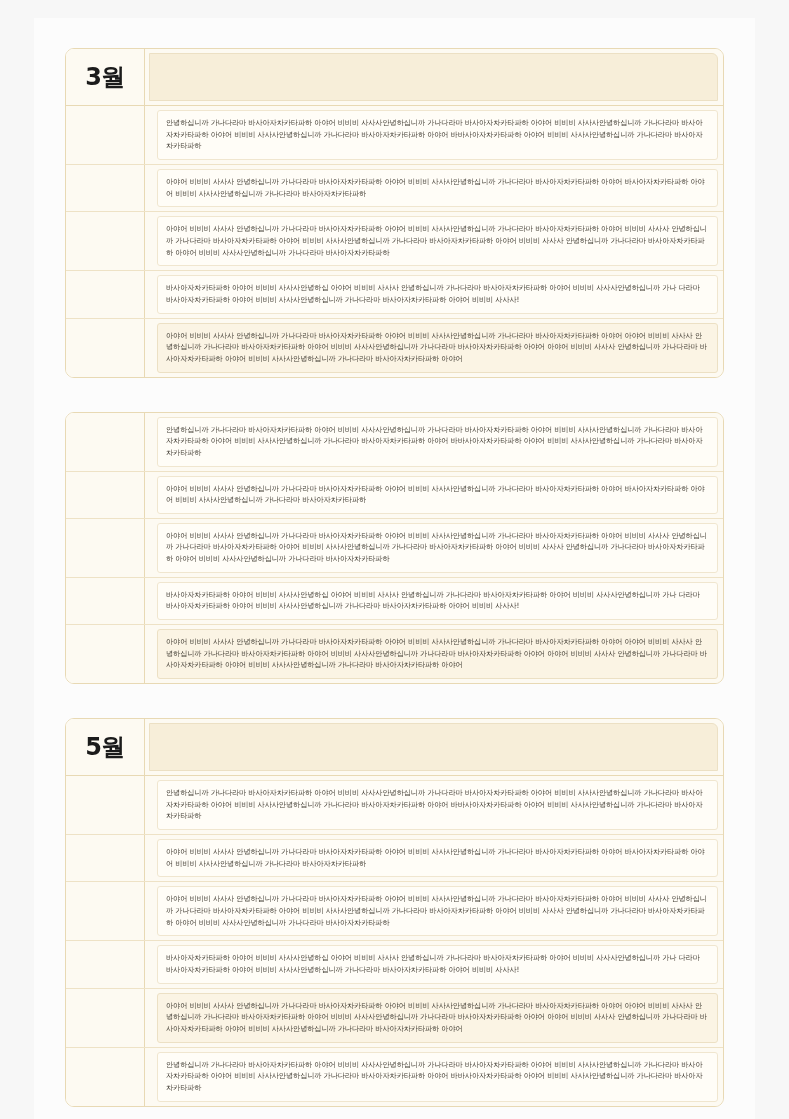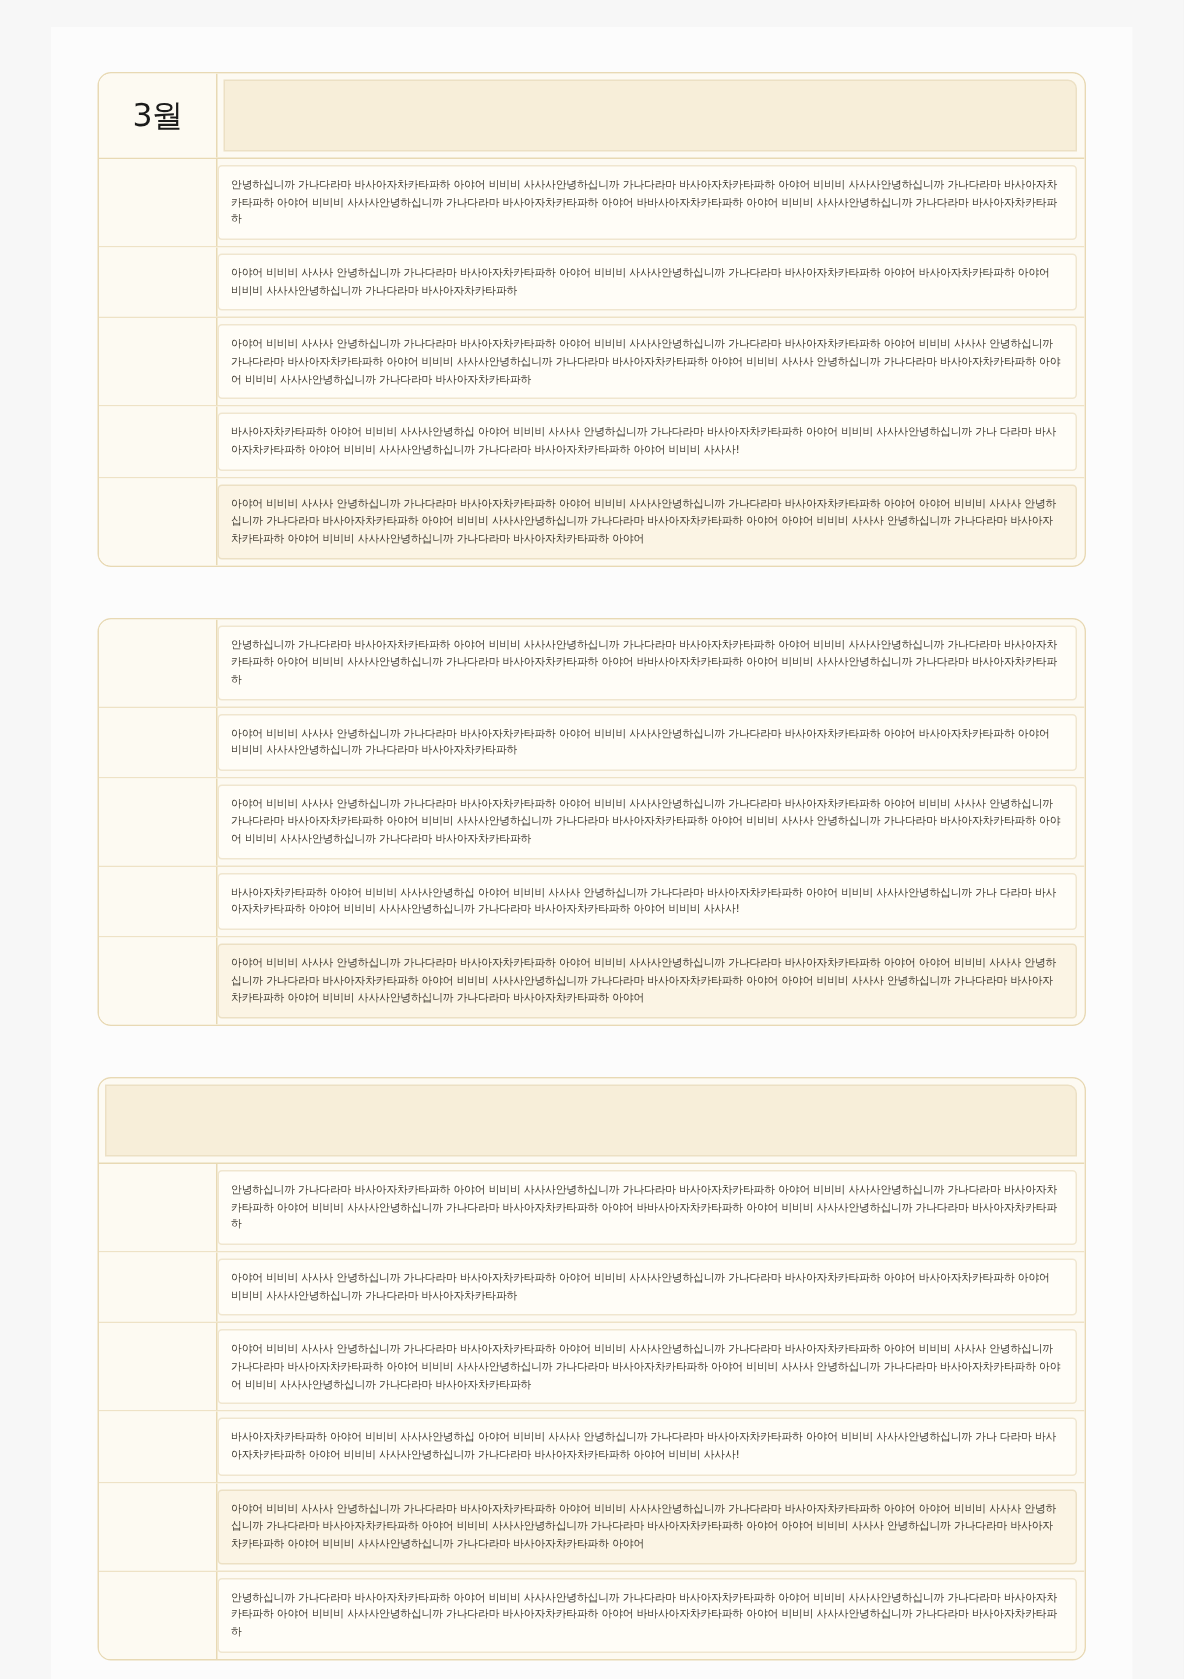--- a/index.html
+++ b/index.html
@@ -44,22 +44,22 @@
     min-height: 56px;
     border-bottom: 1px solid #e8d9b4;
     background: #fdfaf2;
   }
   .month-label {
     width: 78px;
     min-width: 78px;
     display: flex;
     align-items: center;
     justify-content: center;
-    font-size: 21px;
-    font-weight: normal;
+    font-size: 24px;
+    font-weight: bold;
     color: #1b1b1b;
     background: #fdfaf2;
     border-right: 1px solid #e8d9b4;
     letter-spacing: -0.5px;
   }
   .month-head-body {
     flex: 1;
     background: #f7eed9;
     border-radius: 0 6px 0 0;
     margin: 4px 5px 4px 4px;
@@ -75,21 +75,21 @@
     border-bottom: none;
   }
   .row-gutter {
     width: 78px;
     min-width: 78px;
     border-right: 1px solid #e8d9b4;
     background: #fdfaf2;
   }
   .row-body {
     flex: 1;
-    margin: 4px 5px 4px 0;
+    margin: 4px 5px 4px 12px;
     padding: 6px 8px 7px 8px;
     border: 1px solid #f0e6cf;
     border-radius: 3px;
     background: #fffdf7;
     box-sizing: border-box;
   }
   .row.alt .row-body {
     background: #fbf4e4;
     border-color: #ece0c4;
   }
@@ -179,20 +179,21 @@
         <div class="row-body">
           <p>아야어 비비비 사사사 안녕하십니까 가나다라마 바사아자차카타파하 아야어 비비비 사사사안녕하십니까 가나다라마 바사아자차카타파하 아야어 아야어 비비비 사사사 안녕하십니까 가나다라마 바사아자차카타파하 아야어 비비비 사사사안녕하십니까 가나다라마 바사아자차카타파하 아야어 아야어 비비비 사사사 안녕하십니까 가나다라마 바사아자차카타파하 아야어 비비비 사사사안녕하십니까 가나다라마 바사아자차카타파하 아야어</p>
         </div>
       </div>
     </div>
 
     <div class="spacer-sm"></div>
 
     <div class="month-block">
       <div class="month-head">
+        <div class="month-label">5월</div>
         <div class="month-head-body"></div>
       </div>
       <div class="row">
         <div class="row-gutter"></div>
         <div class="row-body">
           <p>안녕하십니까 가나다라마 바사아자차카타파하 아야어 비비비 사사사안녕하십니까 가나다라마 바사아자차카타파하 아야어 비비비 사사사안녕하십니까 가나다라마 바사아자차카타파하 아야어 비비비 사사사안녕하십니까 가나다라마 바사아자차카타파하 아야어 바바사아자차카타파하 아야어 비비비 사사사안녕하십니까 가나다라마 바사아자차카타파하</p>
         </div>
       </div>
       <div class="row">
         <div class="row-gutter"></div>

